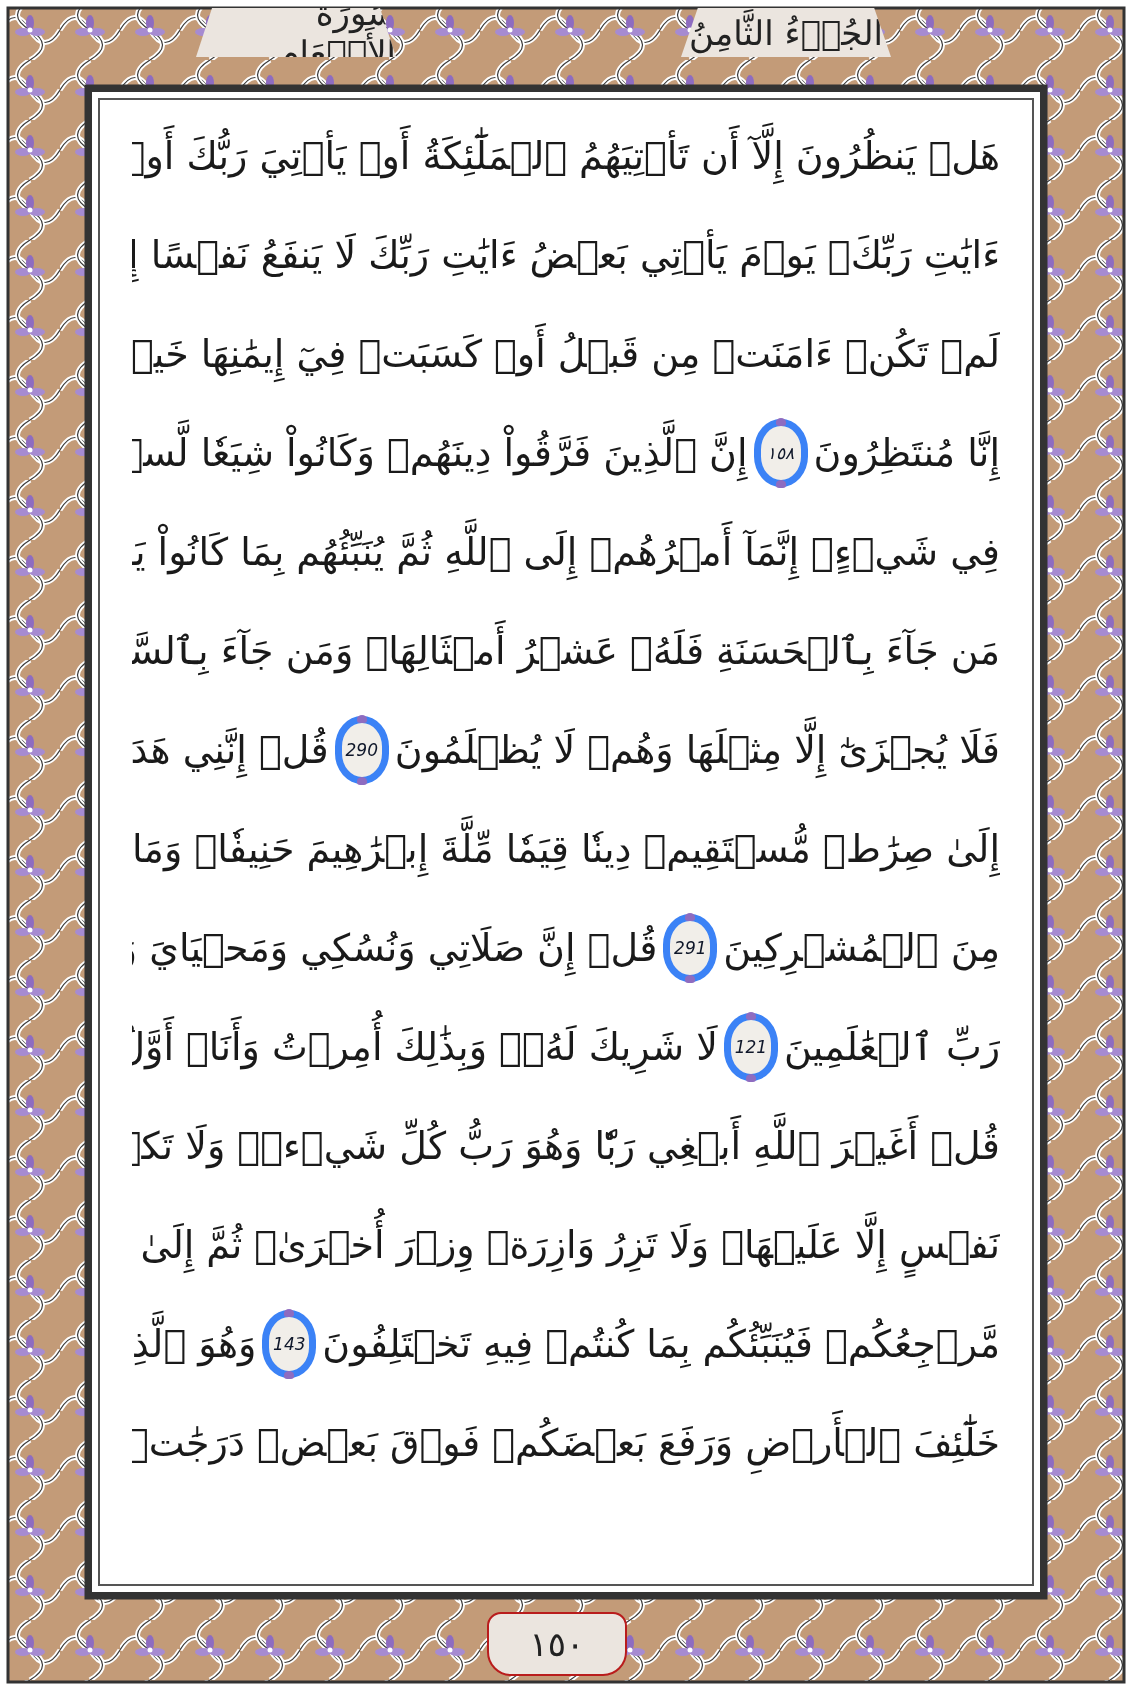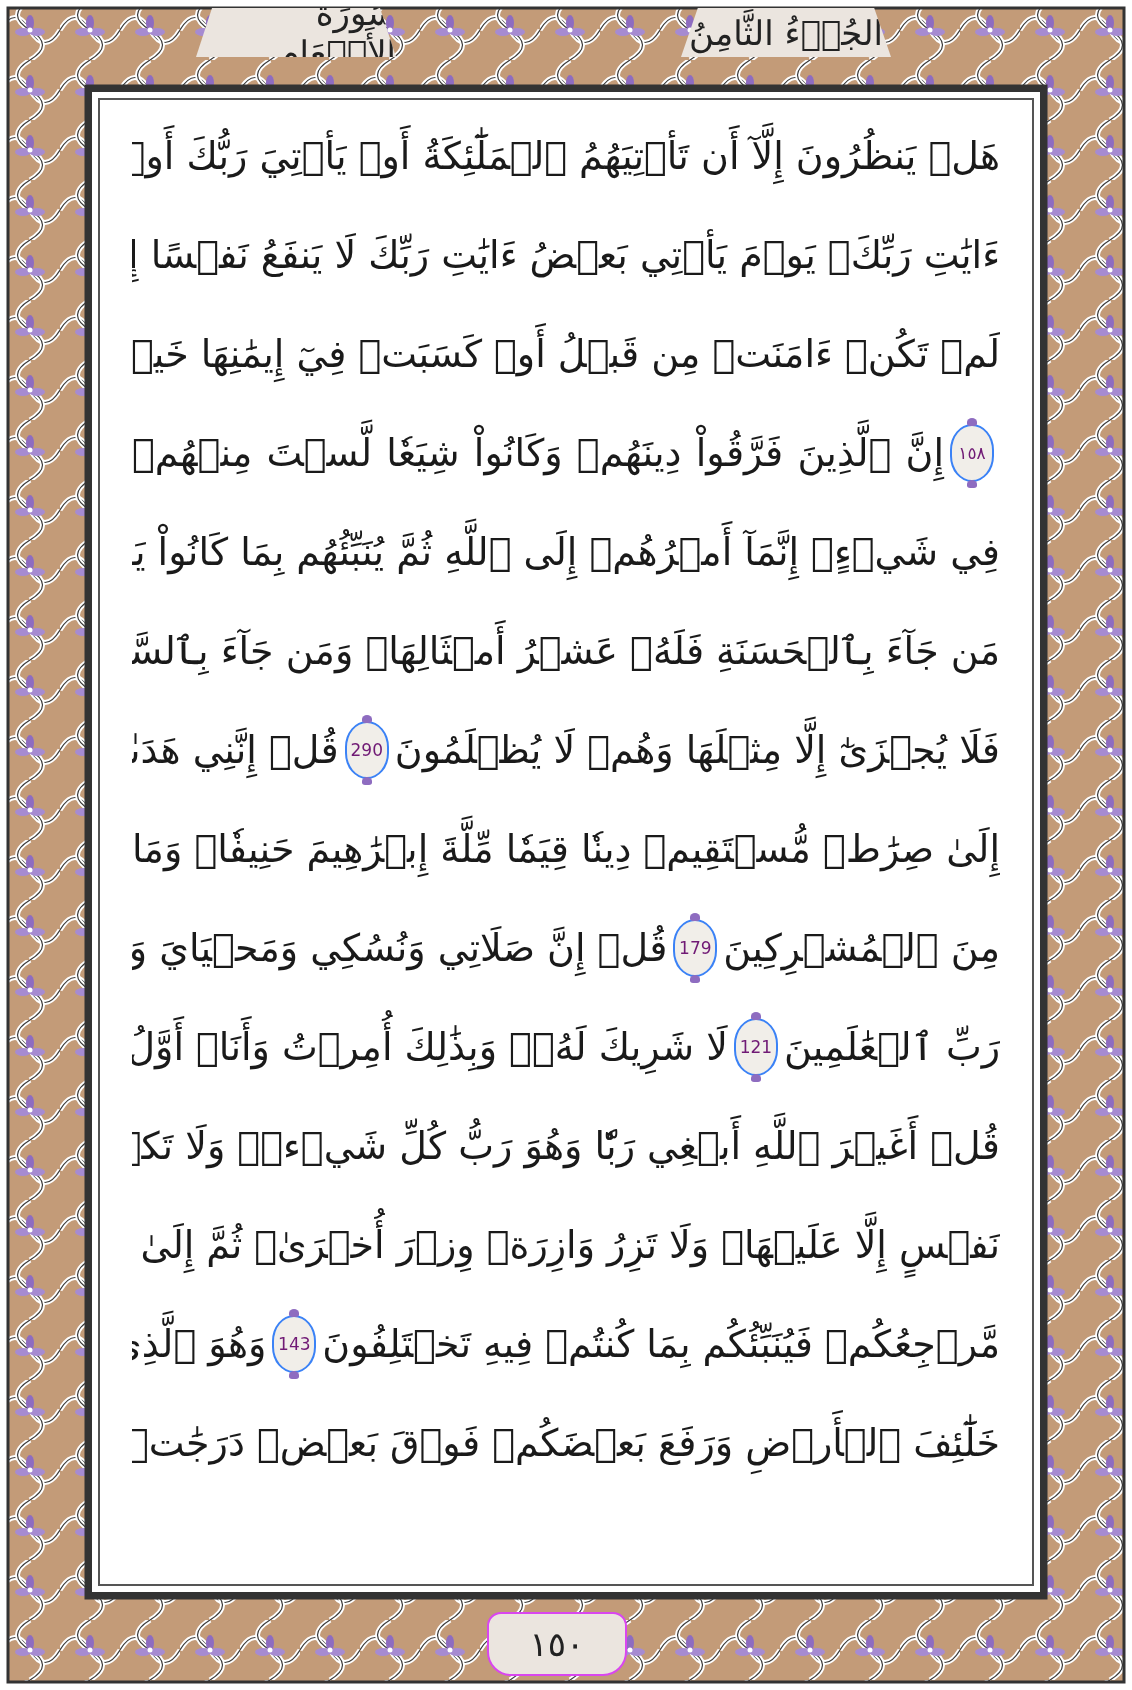--- a/index.html
+++ b/index.html
@@ -14,30 +14,30 @@
   .cart-juz { left:681px; width:210px; clip-path: polygon(8% 0,92% 0,100% 100%,0 100%); }
   .text-panel { position:absolute; left:86px; top:86px; width:960px; height:1512px;
                 background:#fff; border:6px solid #333; box-sizing:border-box; }
   .text-panel::after { content:""; position:absolute; inset:6px; border:2px solid #555; pointer-events:none; }
   .lines { position:absolute; left:40px; right:40px; top:14px; }
   .line { height:99px; display:flex; align-items:center; justify-content:space-between;
           direction:rtl; font-family:"DejaVu Sans", sans-serif; font-size:38px; color:#1a1a1a;
           white-space:nowrap; overflow:hidden; text-align:justify; text-align-last:justify; }
   .line span.txt { flex:1; text-align:justify; text-align-last:justify; }
   .ayah { display:inline-flex; align-items:center; justify-content:center; width:40px; height:54px;
-          border-radius:50%/45%; background:#f1eee9; border:2px solid #3b82f6;
-          font-size:17px; color:#701a75; margin:0 6px; flex:none; position:relative; }
+          border-radius:50%/45%; background:#f1eee9; border:7px solid #3b82f6;
+          font-size:17px; color:#0f172a; margin:0 6px; flex:none; position:relative;font-style:italic; }
   .ayah::before, .ayah::after { content:""; position:absolute; left:50%; width:10px; height:8px;
           background:#8e6cc0; transform:translateX(-50%); border-radius:50% 50% 30% 30%; }
   .ayah::before { top:-8px; }
   .ayah::after { bottom:-8px; }
   .page-num { position:absolute; left:487px; top:1612px; width:140px; height:64px; background:#ebe5df;
               display:flex; align-items:center; justify-content:center; font-size:34px; color:#222;
               font-family:"DejaVu Serif", serif; border-radius:14px 14px 24px 24px;
-              border:2px solid #d946ef; box-sizing:border-box; }
+              border:2px solid #b91c1c; box-sizing:border-box; }
 </style>
 </head>
 <body>
 
 <div class="frame">
   <svg width="1132" height="1690" viewBox="0 0 1132 1690">
     <defs>
       <pattern id="orn" x="0" y="0" width="60" height="60" patternUnits="userSpaceOnUse">
         <rect width="60" height="60" fill="#c39b78"></rect>
         <path d="M0 30 Q15 5 30 30 T60 30" stroke="#fff" stroke-width="5" fill="none"></path>
@@ -68,41 +68,42 @@
     <div class="line">
         <span class="txt">هَلۡ يَنظُرُونَ إِلَّآ أَن تَأۡتِيَهُمُ ٱلۡمَلَٰٓئِكَةُ أَوۡ يَأۡتِيَ رَبُّكَ أَوۡ يَأۡتِيَ بَعۡضُ</span>
       </div>
     <div class="line">
         <span class="txt">ءَايَٰتِ رَبِّكَۗ يَوۡمَ يَأۡتِي بَعۡضُ ءَايَٰتِ رَبِّكَ لَا يَنفَعُ نَفۡسًا إِيمَٰنُهَا</span>
       </div>
     <div class="line">
         <span class="txt">لَمۡ تَكُنۡ ءَامَنَتۡ مِن قَبۡلُ أَوۡ كَسَبَتۡ فِيٓ إِيمَٰنِهَا خَيۡرٗاۗ قُلِ ٱنتَظِرُوٓاْ</span>
       </div>
     <div class="line">
+      <span class="txt">إِنَّا مُنتَظِرُونَ</span>
       <span class="ayah">١٥٨</span>
       <span class="txt">إِنَّ ٱلَّذِينَ فَرَّقُواْ دِينَهُمۡ وَكَانُواْ شِيَعٗا لَّسۡتَ مِنۡهُمۡ</span>
     </div>
     <div class="line">
       <span class="txt">فِي شَيۡءٍۚ إِنَّمَآ أَمۡرُهُمۡ إِلَى ٱللَّهِ ثُمَّ يُنَبِّئُهُم بِمَا كَانُواْ يَفۡعَلُونَ</span>
 
     </div>
     <div class="line">
         <span class="txt">مَن جَآءَ بِٱلۡحَسَنَةِ فَلَهُۥ عَشۡرُ أَمۡثَالِهَاۖ وَمَن جَآءَ بِٱلسَّيِّئَةِ</span>
       </div>
     <div class="line">
       <span class="txt">فَلَا يُجۡزَىٰٓ إِلَّا مِثۡلَهَا وَهُمۡ لَا يُظۡلَمُونَ</span>
       <span class="ayah">290</span>
       <span class="txt">قُلۡ إِنَّنِي هَدَىٰنِي رَبِّيٓ</span>
     </div>
     <div class="line">
         <span class="txt">إِلَىٰ صِرَٰطٖ مُّسۡتَقِيمٖ دِينٗا قِيَمٗا مِّلَّةَ إِبۡرَٰهِيمَ حَنِيفٗاۚ وَمَا كَانَ</span>
       </div>
     <div class="line">
       <span class="txt">مِنَ ٱلۡمُشۡرِكِينَ</span>
-      <span class="ayah">179</span>
+      <span class="ayah">291</span>
       <span class="txt">قُلۡ إِنَّ صَلَاتِي وَنُسُكِي وَمَحۡيَايَ وَمَمَاتِي لِلَّهِ</span>
     </div>
     <div class="line">
       <span class="txt">رَبِّ ٱلۡعَٰلَمِينَ</span>
       <span class="ayah">121</span>
       <span class="txt">لَا شَرِيكَ لَهُۥۖ وَبِذَٰلِكَ أُمِرۡتُ وَأَنَا۠ أَوَّلُ ٱلۡمُسۡلِمِينَ</span>
 
     </div>
     <div class="line">
         <span class="txt">قُلۡ أَغَيۡرَ ٱللَّهِ أَبۡغِي رَبّٗا وَهُوَ رَبُّ كُلِّ شَيۡءٖۚ وَلَا تَكۡسِبُ كُلُّ</span>

